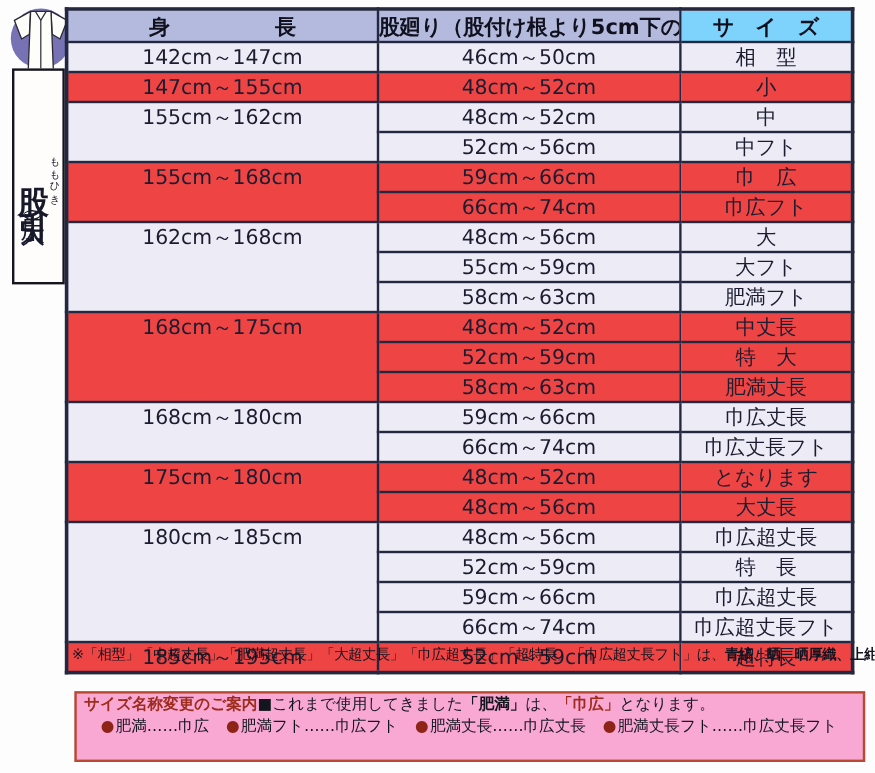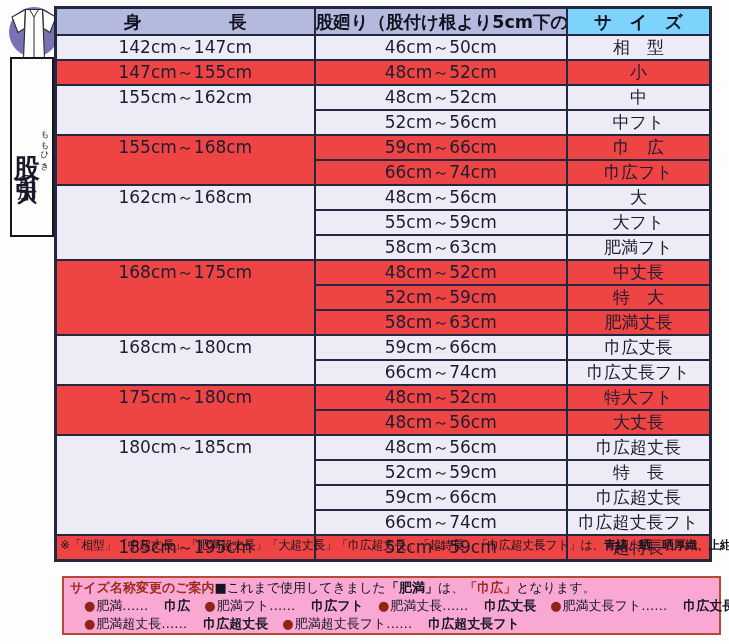--- a/index.html
+++ b/index.html
@@ -52,21 +52,21 @@
     position:absolute;left:62px;top:576px;width:644px;height:50px;
     border:2.5px solid #b84a32;background:#f9a8d4;
     padding:1px 5px 4px 6px;font-size:13px;line-height:18px;color:#15151f;
   }
   .n-title{color:#9e2c1c;font-weight:800;}
   .n-old{font-weight:800;}
   .n-new{color:#9e2c1c;font-weight:800;}
   .map-line{padding-left:14px;white-space:nowrap;}
   .map-item{margin-right:14px;}
   .map-item .bullet{color:#8e2318;margin-right:1px;}
-  .map-item .new{font-weight:700;margin-left:16px;}
+  .map-item .new{font-weight:400;}
 </style>
 </head>
 <body>
 
 <div id="canvas">
 
   <svg id="logo" viewBox="0 0 60 60">
     <circle cx="30" cy="28" r="25" fill="#7672b4"></circle>
     <g fill="#fdfdfa" stroke="#2a2a33" stroke-width="1.1" stroke-linejoin="round">
       <path d="M21.5,5.5 L8,13 L14,28.5 L20.5,24.5 Z"></path>
@@ -158,21 +158,21 @@
           <td class="shade-light">59cm～66cm</td>
           <td class="shade-light">巾広丈長</td>
         </tr>
         <tr>
           <td class="shade-light">66cm～74cm</td>
           <td class="shade-light">巾広丈長フト</td>
         </tr>
         <tr>
           <td rowspan="2" class="height-cell shade-blue">175cm～180cm</td>
           <td class="shade-blue">48cm～52cm</td>
-          <td class="shade-blue">特大フト</td>
+          <td class="shade-blue">となります</td>
         </tr>
         <tr>
           <td class="shade-blue">48cm～56cm</td>
           <td class="shade-blue">大丈長</td>
         </tr>
         <tr>
           <td rowspan="4" class="height-cell shade-light">180cm～185cm</td>
           <td class="shade-light">48cm～56cm</td>
           <td class="shade-light">巾広超丈長</td>
         </tr>
@@ -194,16 +194,15 @@
           <td class="shade-blue">超特長</td>
         </tr>
       </tbody>
   </table>
 
   <div id="footnote"><span>※「相型」「中超丈長」「肥満超丈長」「大超丈長」「巾広超丈長」「超特長」「巾広超丈長フト」は、</span><b>青縞、晒、晒厚織、上紺、黒</b></div>
 
   <div id="notice">
     <div class="n-line1"><span class="n-title">サイズ名称変更のご案内</span><span>■</span><span>これまで使用してきました</span><span class="n-old">「肥満」</span><span>は、</span><span class="n-new">「巾広」</span><span>となります。</span></div>
     <div class="map-line" id="map-line-1"><span class="map-item"><span class="bullet">●</span><span class="old">肥満</span><span class="dots">……</span><span class="new">巾広</span></span><span class="map-item"><span class="bullet">●</span><span class="old">肥満フト</span><span class="dots">……</span><span class="new">巾広フト</span></span><span class="map-item"><span class="bullet">●</span><span class="old">肥満丈長</span><span class="dots">……</span><span class="new">巾広丈長</span></span><span class="map-item"><span class="bullet">●</span><span class="old">肥満丈長フト</span><span class="dots">……</span><span class="new">巾広丈長フト</span></span></div>
-    <div class="map-line" id="map-line-2"><span class="map-item"><span class="bullet">●</span><span class="old">肥満超丈長</span><span class="dots">……</span><span class="new">巾広超丈長</span></span><span class="map-item"><span class="bullet">●</span><span class="old">肥満超丈長フト</span><span class="dots">……</span><span class="new">巾広超丈長フト</span></span></div>
   </div>
 
 </div>
 
 </body></html>

